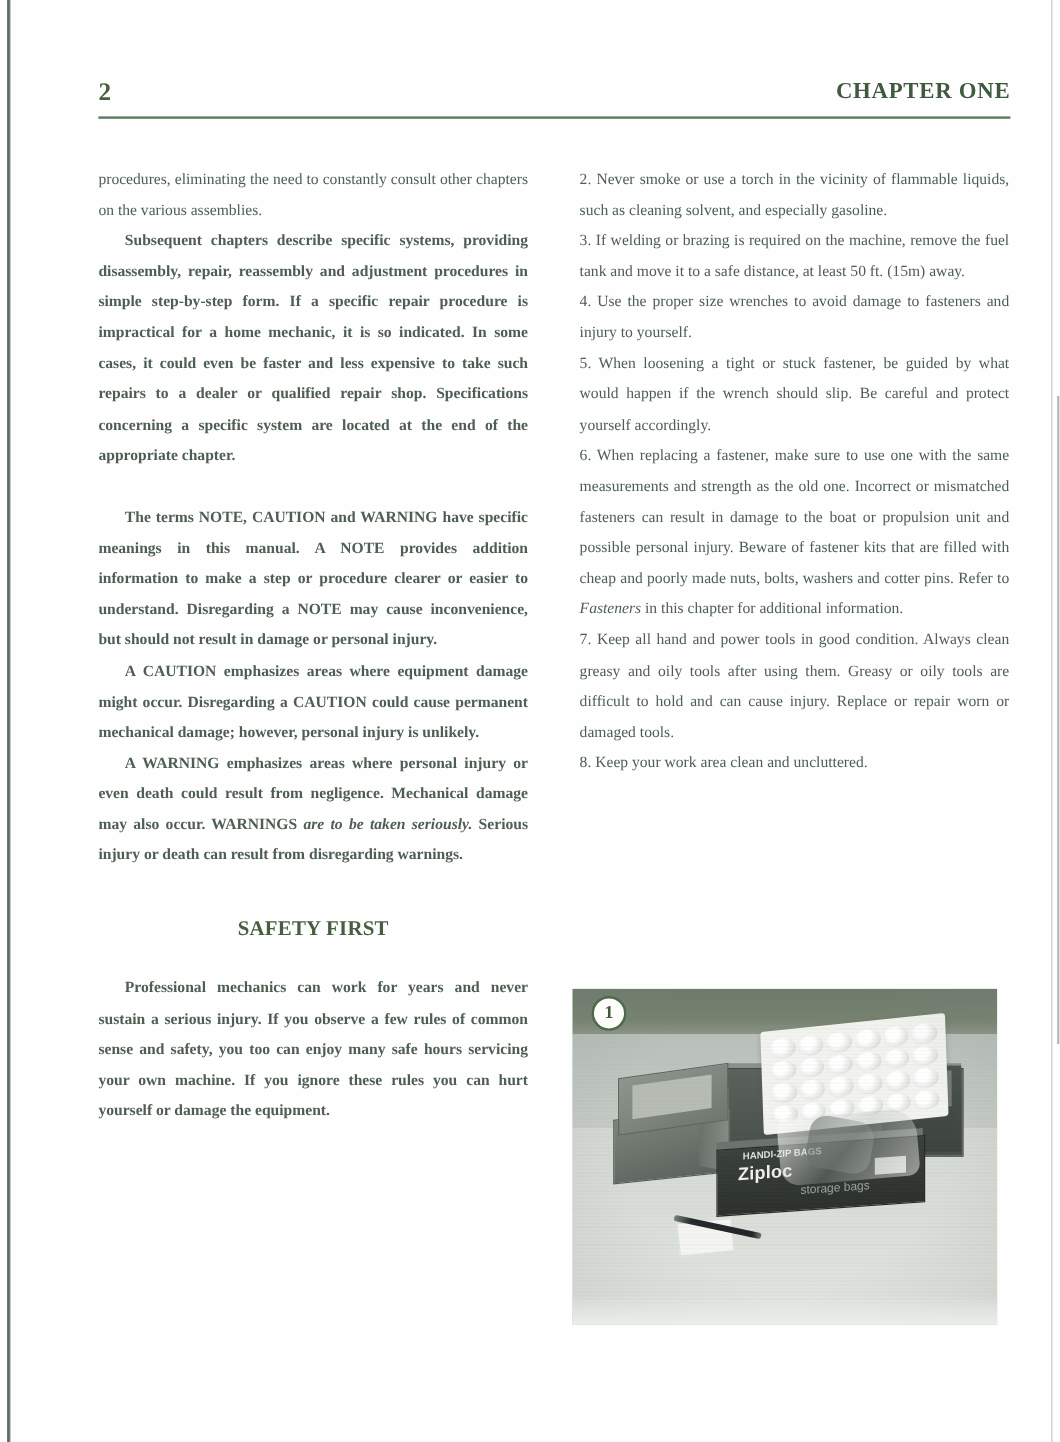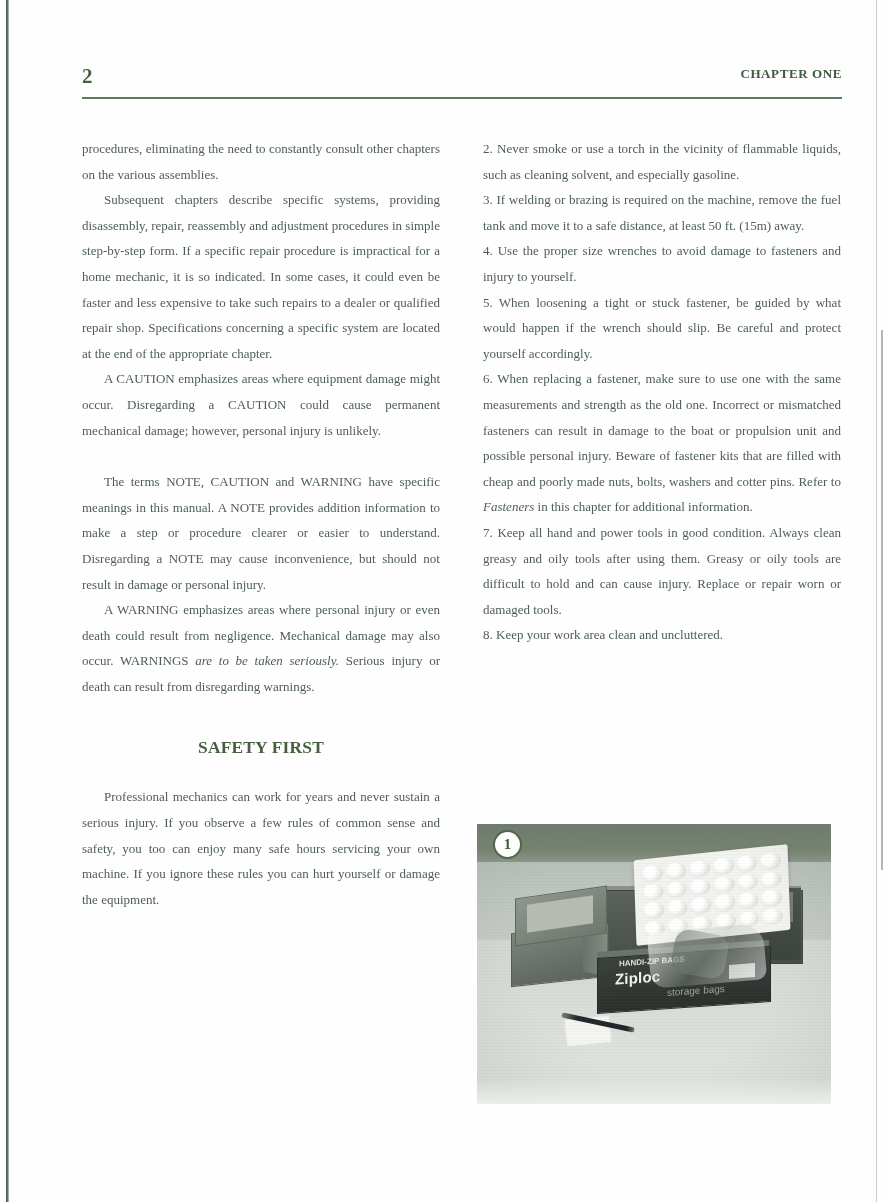--- a/index.html
+++ b/index.html
@@ -61,21 +61,21 @@
     top: 0;
     font-size: 21px;
     font-weight: bold;
     color: #47603f;
     letter-spacing: .5px;
   }
   .chapter-label {
     position: absolute;
     right: 0;
     top: 2px;
-    font-size: 13px;
+    font-size: 19px;
     font-weight: bold;
     color: #3f5a40;
     letter-spacing: .6px;
   }
   .header-rule {
     position: absolute;
     left: 0;
     top: 33px;
     width: 760px;
     height: 2px;
@@ -101,21 +101,21 @@
     margin: 0 0 0 0;
     font-size: 13px;
     line-height: 25.6px;
     text-align: justify;
     text-indent: 0;
     color: #4e5e52;
     -webkit-hyphens: none;
     hyphens: none;
   }
   p.body + p.body { margin-top: 0px; }
-  p.indent { text-indent: 22px; }
+  p.indent { text-indent: 22px; font-weight: bold; }
   p.gap-before { margin-top: 25px; }
 
   h2.section-head {
     margin: 0;
     font-size: 17.4px;
     font-weight: bold;
     text-align: center;
     letter-spacing: .2px;
     color: #46603f;
   }
@@ -378,23 +378,23 @@
 
 <div class="columns">
 
   <div class="col col-left">
 
     <p class="body">procedures, eliminating the need to constantly consult other chapters on the various assemblies.</p>
 
     <p class="body indent">Subsequent chapters describe specific systems, providing disassembly, repair, reassembly and adjustment procedures in simple step-by-step form. If a specific repair procedure is impractical for a home mechanic, it is so indicated. In some cases, it could even be faster and less expensive to take such repairs to a dealer or qualified repair shop. Specifications concerning a specific system are located at the end of the appropriate chapter.</p>
 
 
+    <p class="body indent head-space-after">The terms NOTE, CAUTION and WARNING have specific meanings in this manual. A NOTE provides addition information to make a step or procedure clearer or easier to understand. Disregarding a NOTE may cause inconvenience, but should not result in damage or personal injury.</p>
+
     <p class="body indent gap-before">A CAUTION emphasizes areas where equipment damage might occur. Disregarding a CAUTION could cause permanent mechanical damage; however, personal injury is unlikely.</p>
-
-    <p class="body indent head-space-after">The terms NOTE, CAUTION and WARNING have specific meanings in this manual. A NOTE provides addition information to make a step or procedure clearer or easier to understand. Disregarding a NOTE may cause inconvenience, but should not result in damage or personal injury.</p>
 
     <p class="body indent gap-before">
       <span>A WARNING emphasizes areas where personal injury or even death could result from negligence. Mechanical damage may also occur. WARNINGS </span><em class="ital">are to be taken seriously.</em><span> Serious injury or death can result from disregarding warnings.</span>
     </p>
 
     <h2 class="section-head head-space-before">SAFETY FIRST</h2>
 
     <p class="body indent head-space-after">Professional mechanics can work for years and never sustain a serious injury. If you observe a few rules of common sense and safety, you too can enjoy many safe hours servicing your own machine. If you ignore these rules you can hurt yourself or damage the equipment.</p>
 
   </div>

